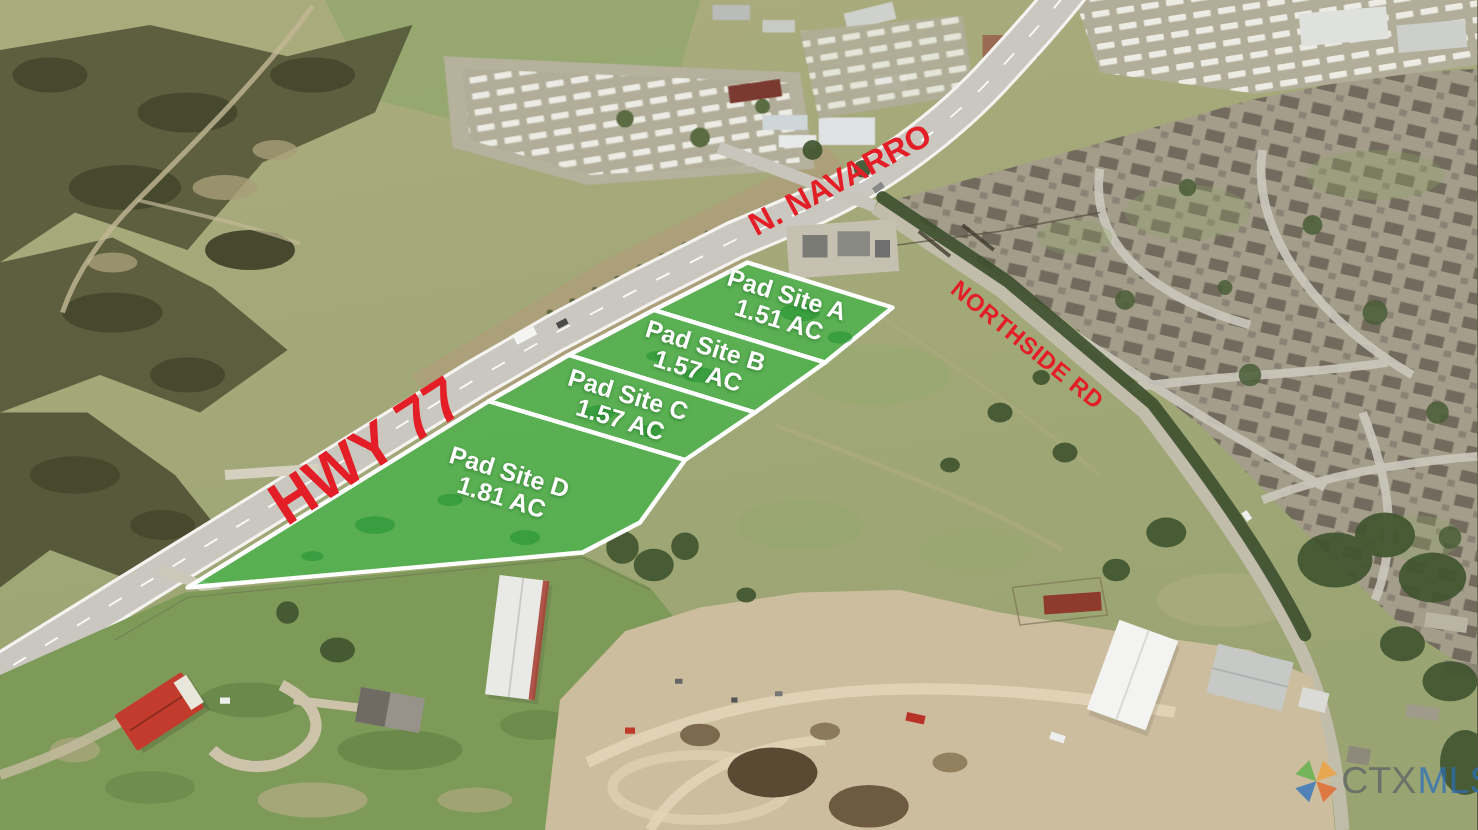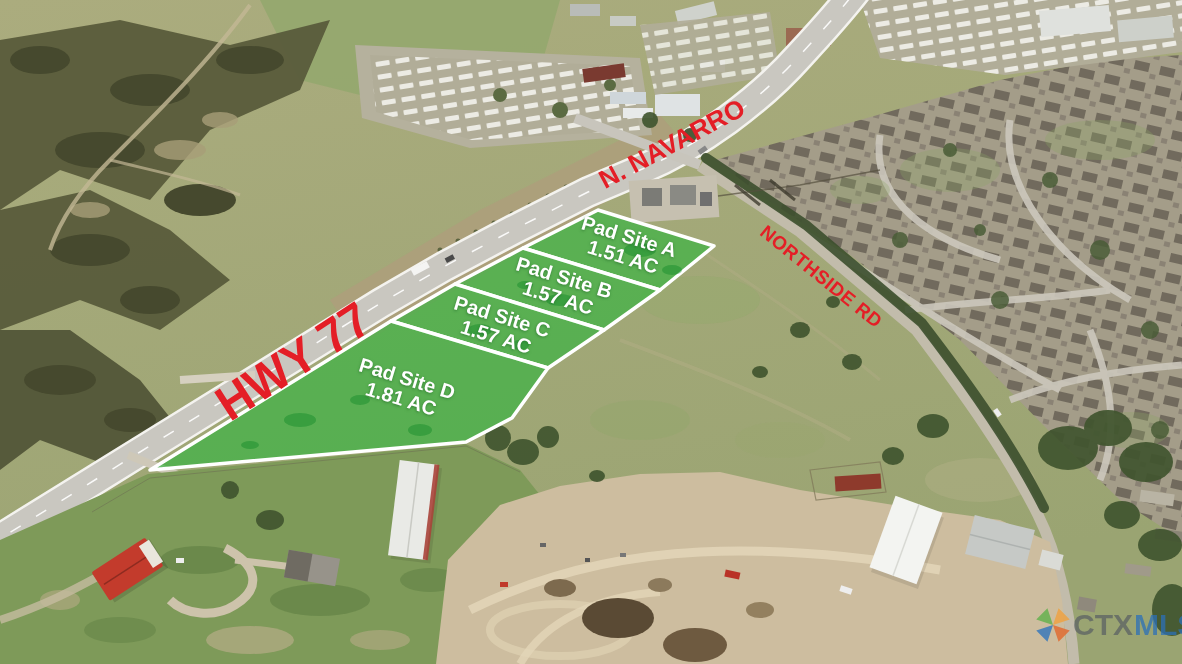--- a/index.html
+++ b/index.html
@@ -17,21 +17,21 @@
   .pad-label{position:absolute;color:#fff;font-weight:700;text-align:center;
              white-space:nowrap;line-height:1.05;font-size:20px;
              text-shadow:0 1px 3px rgba(15,80,25,.5);
              transform:translate(-50%,-50%) rotate(17deg);}
   #pad-a{left:626px;top:247px;}
   #pad-b{left:561px;top:288px;}
   #pad-c{left:499px;top:327px;}
   #pad-d{left:404px;top:389px;}
   .watermark{position:absolute;left:1034px;top:606px;display:flex;align-items:center;
              gap:1px;opacity:.88;}
-  .wm-text{font-size:30px;font-weight:700;letter-spacing:0;}
+  .wm-text{font-size:30px;font-weight:400;letter-spacing:0;}
   .wm-prefix{color:rgba(88,94,99,.80);}
   .wm-suffix{color:rgba(43,112,184,.85);}
 </style>
 </head>
 <body>
 
 <div class="stage">
 
 <svg class="scene" viewBox="0 0 1182 664">
   <defs>

